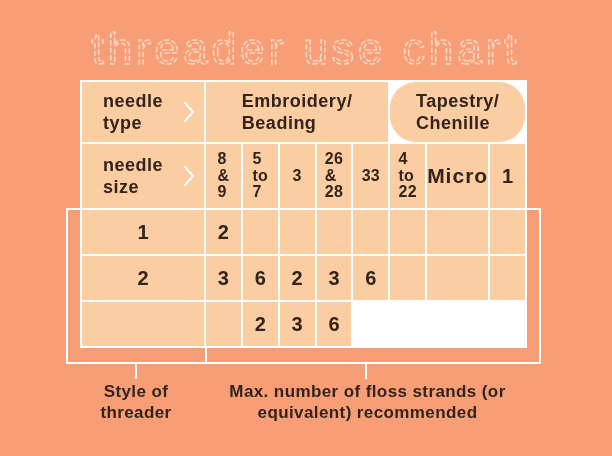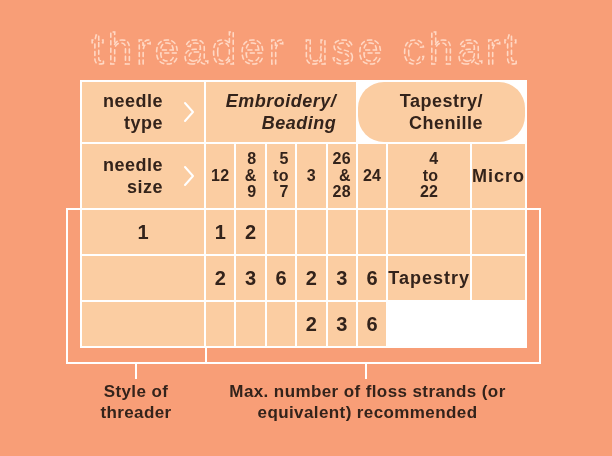--- a/index.html
+++ b/index.html
@@ -47,23 +47,23 @@
     box-sizing:border-box;
     z-index:2;
   }
   .cell{
     background:#FBCDA2;
     display:flex;
     align-items:center;
     justify-content:center;
     color:#33231B;
     font-weight:700;
-    text-align:right;
+    text-align:left;
   }
-  .span5{grid-column:span 5;font-style:italic;}
+  .span5{grid-column:span 5;}
   .span3{grid-column:span 3;border-radius:26px;}
   .label-cell{position:relative;}
   .hdr-label{
     white-space:pre-line;
     font-size:18px;
     line-height:1.25;
     padding-right:20px;
     letter-spacing:0.5px;
   }
   .chevron{position:absolute;right:9px;top:50%;transform:translateY(-50%);}
@@ -73,21 +73,21 @@
     line-height:1.25;
     letter-spacing:0.5px;
   }
   .size-cell{
     white-space:pre-line;
     font-size:16px;
     line-height:1.05;
     letter-spacing:0.3px;
   }
   .style-cell{
-    font-size:18px;
+    font-size:21px;
     letter-spacing:1px;
   }
   .value-cell{font-size:20px;}
   
   .footnote{
     position:absolute;
     white-space:pre-line;
     text-align:center;
     color:#33231B;
     font-weight:700;
@@ -127,32 +127,31 @@
     <div class="cell group-cell span3">Tapestry/
 Chenille</div>
 
     <div class="cell label-cell">
       <span class="hdr-label">needle
 size</span>
       <svg class="chevron" width="12" height="22">
         <polyline points="2,2 10,11 2,20" fill="none" stroke="#FFFFFF" stroke-width="2" stroke-linecap="round" stroke-linejoin="round"></polyline>
       </svg>
     </div>
-    <div class="cell size-cell">12</div>
     <div class="cell size-cell">8
 &amp;
 9</div>
     <div class="cell size-cell">5
 to
 7</div>
     <div class="cell size-cell">3</div>
     <div class="cell size-cell">26
 &amp;
 28</div>
-    <div class="cell size-cell">24</div>
+    <div class="cell size-cell">33</div>
     <div class="cell size-cell">4
 to
 22</div>
 
     <div class="cell style-cell">Micro</div>
     <div class="cell value-cell">1</div>
     <div class="cell value-cell">1</div>
     <div class="cell value-cell">2</div>
     <div class="cell value-cell"></div>
     <div class="cell value-cell"></div>
@@ -162,21 +161,20 @@
 
     <div class="cell value-cell"></div>
     <div class="cell value-cell"></div>
     <div class="cell value-cell">2</div>
     <div class="cell value-cell">3</div>
     <div class="cell value-cell">6</div>
     <div class="cell value-cell">2</div>
     <div class="cell value-cell">3</div>
     <div class="cell value-cell">6</div>
 
-    <div class="cell style-cell">Tapestry</div>
     <div class="cell value-cell"></div>
     <div class="cell value-cell"></div>
     <div class="cell value-cell"></div>
     <div class="cell value-cell"></div>
     <div class="cell value-cell"></div>
     <div class="cell value-cell">2</div>
     <div class="cell value-cell">3</div>
     <div class="cell value-cell">6</div>
 
   </div>

